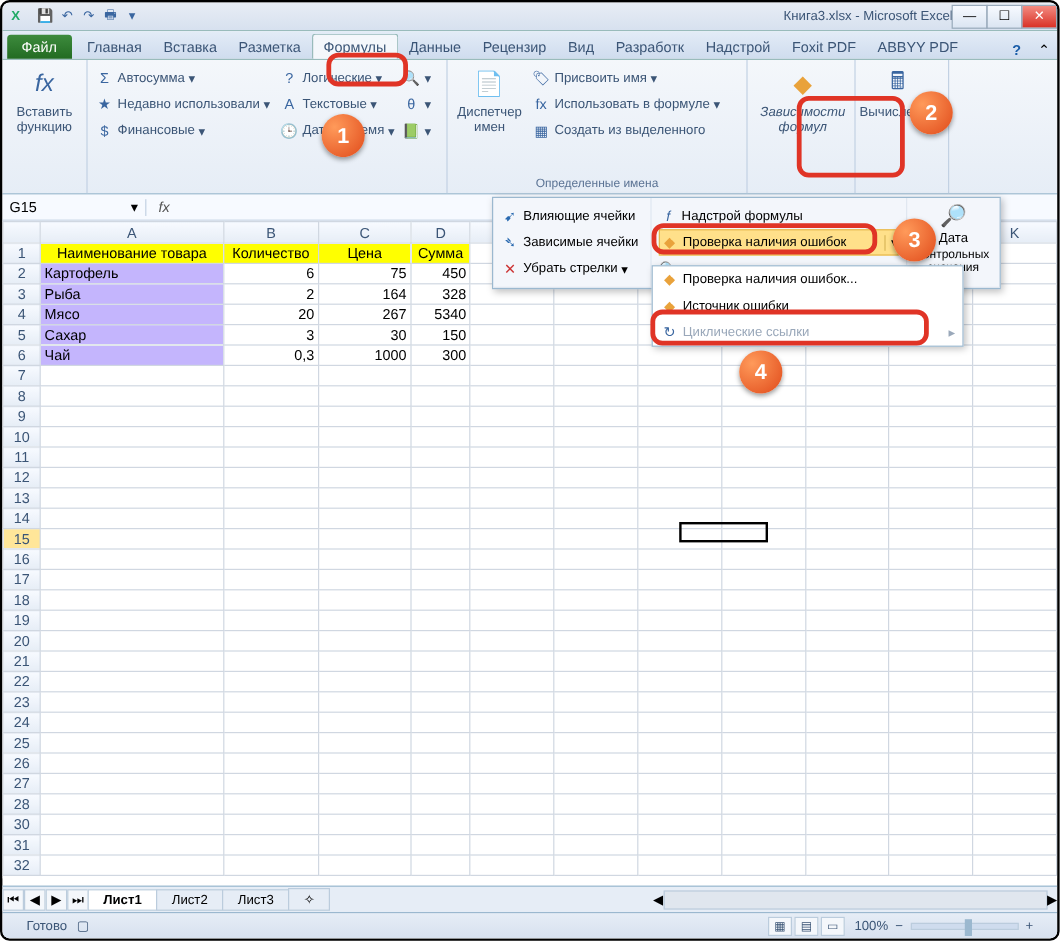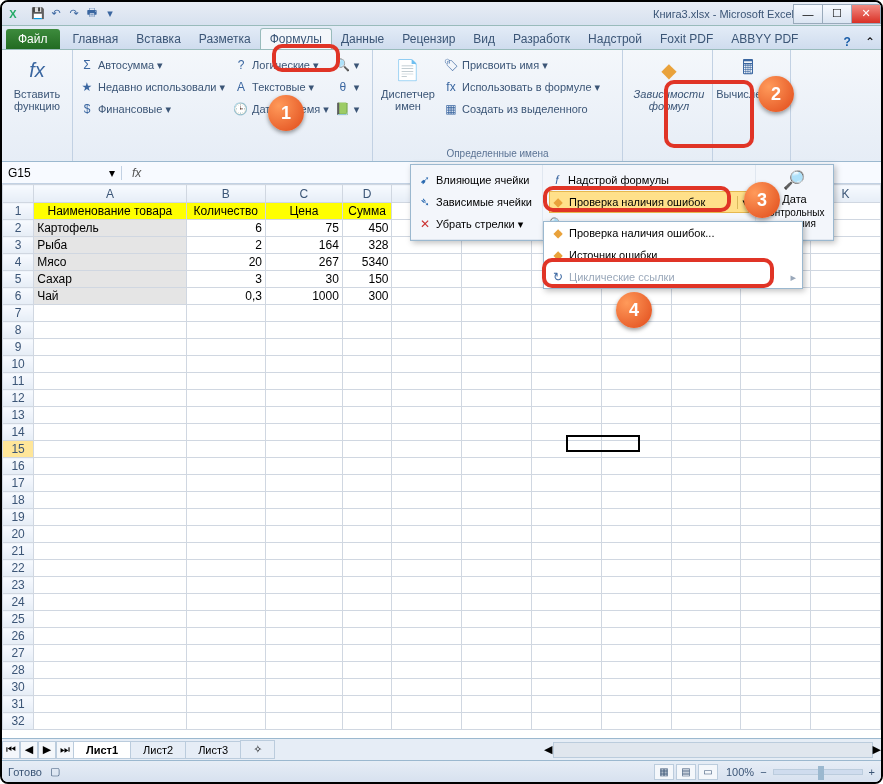--- a/index.html
+++ b/index.html
@@ -43,21 +43,21 @@
 .finput { flex: 1; padding: 0 4px; }
 
 
 .gridwrap { position: relative; height: 548px; overflow: hidden; background: #fff; }
 table.sheet { border-collapse: collapse; font-size: 12px; table-layout: fixed; }
 table.sheet th, table.sheet td { border: 1px solid #d0d7e1; height: 17px; padding: 0 3px; text-align: left; overflow: hidden; white-space: nowrap; }
 table.sheet th { background: linear-gradient(#f7faff,#e6edf6); color: #3b5576; font-weight: normal; text-align: center; }
 table.sheet th.rowh { width: 32px; }
 table.sheet th.colh { height: 18px; }
 table.sheet .hdr { background: #ffff00; text-align: center; }
-table.sheet .name { background: #e5e5e5; }
+table.sheet .name { background: #c4b5fd; }
 table.sheet td.num { text-align: right; }
 table.sheet th.sel { background: #ffe699; }
 .cellsel { position: absolute; border: 2px solid #000; pointer-events: none; }
 
 
 .panel { position: absolute; left: 408px; top: 162px; width: 424px; background: #f3f6fb; border: 1px solid #9bb8cf; z-index: 15; font-size: 11px; box-shadow: 2px 2px 6px rgba(0,0,0,0.25); }
 .panel .prow { display: flex; border-bottom: 1px solid #e0e7f0; }
 .panel .pcol { padding: 4px 6px; }
 .panel .pcol .row { height: 22px; }
 .panel .sub { position: absolute; top: 56px; left: 132px; width: 260px; background: #fff; border: 1px solid #9bb8cf; box-shadow: 2px 2px 6px rgba(0,0,0,0.25); }
@@ -69,21 +69,21 @@
 .sheettabs { position: absolute; bottom: 22px; left: 0; right: 0; height: 22px; background: #e6edf6; display: flex; align-items: center; font-size: 11px; border-top: 1px solid #9bb8cf; }
 .sheettabs .nav { display: flex; gap: 0; }
 .sheettabs .nav span { width: 18px; height: 18px; display: inline-flex; align-items: center; justify-content: center; border: 1px solid #bcd; background: #f4f7fb; }
 .sheettabs .stab { padding: 2px 12px; background: #fff; border: 1px solid #bcd; margin-left: -1px; }
 .sheettabs .stab.active { background: #fff; font-weight: bold; }
 .sheettabs .stab.inactive { background: #e6edf6; }
 .sheettabs .scroll { margin-left: auto; display: flex; align-items: center; }
 .sheettabs .scroll .track { width: 320px; height: 16px; background: #e0e6ee; border: 1px solid #bcd; }
 
 
-.status { position: absolute; bottom: 0; left: 0; right: 0; height: 22px; background: linear-gradient(#e6edf6,#d7e1ef); display: flex; align-items: center; font-size: 11px; color: #3b5576; padding: 0 6px; border-top: 1px solid #9bb8cf; }
+.status { position: absolute; bottom: 0; left: 0; right: 0; height: 22px; background: linear-gradient(#e6edf6,#d7e1ef); display: flex; align-items: center; font-size: 11px; color: #3b5576; padding: 0 20px; border-top: 1px solid #9bb8cf; }
 .status .views { margin-left: auto; display: flex; gap: 2px; }
 .status .views span { width: 20px; height: 16px; border: 1px solid #bcd; background: #f4f7fb; display: inline-flex; align-items: center; justify-content: center; font-size: 10px; }
 .status .zoom { display: flex; align-items: center; gap: 6px; margin-left: 8px; }
 .status .zoom .zt { width: 90px; height: 6px; background: #cfdcee; border: 1px solid #bcd; position: relative; }
 .status .zoom .zt .th { position: absolute; left: 44px; top: -4px; width: 6px; height: 14px; background: #9bb8cf; }
 </style>
 </head>
 <body>
 
 <div class="titlebar">

